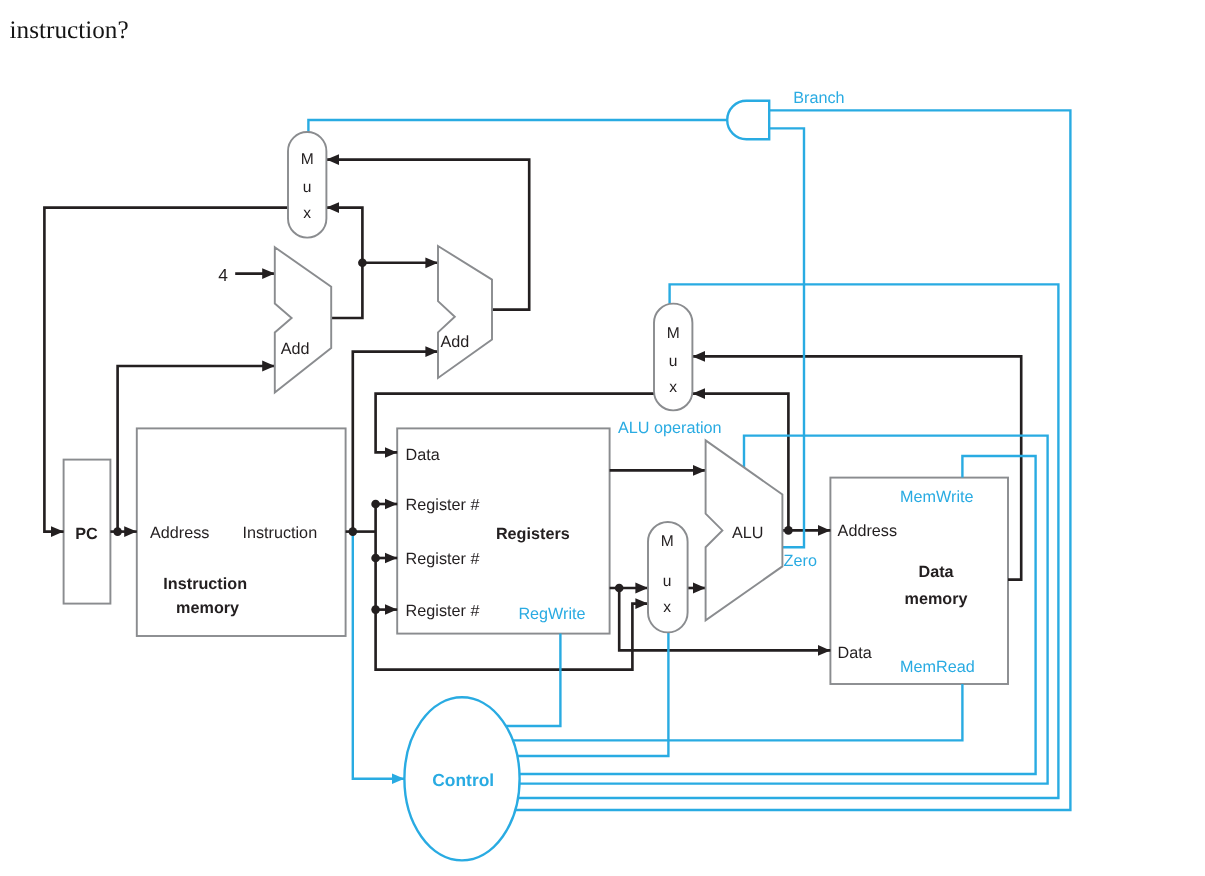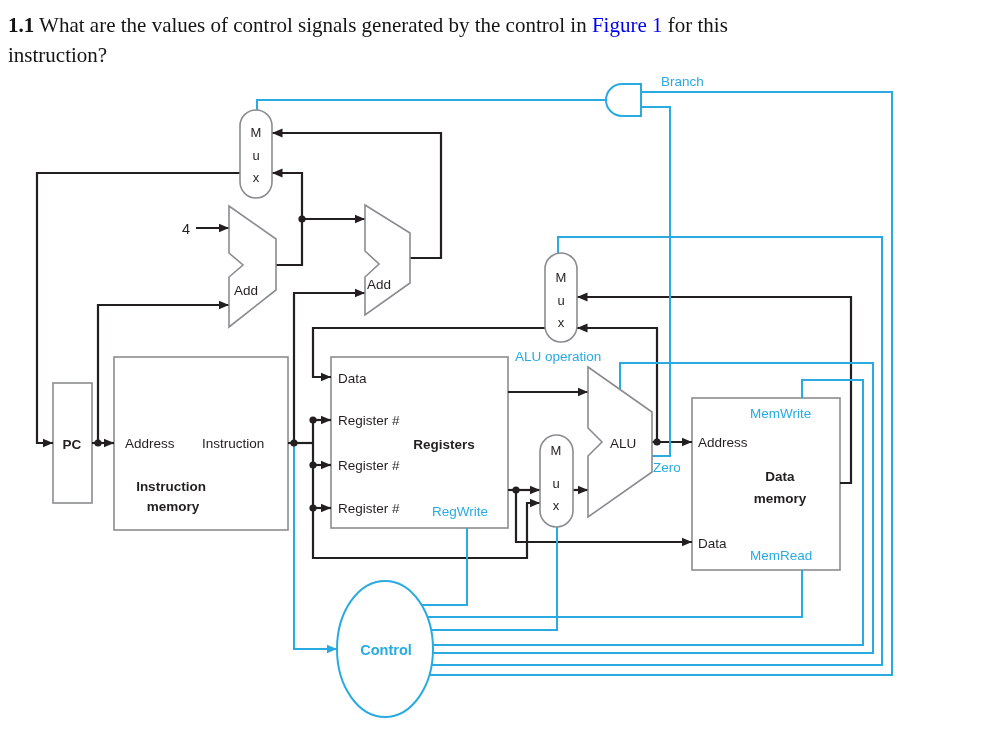--- a/index.html
+++ b/index.html
@@ -14,21 +14,20 @@
   .lbl{font-size:13.5px;}
   .lblb{font-size:13.5px;font-weight:bold;}
   .cy{fill:#29abe2;}
   .cyb{fill:#29abe2;font-weight:bold;font-size:14.5px;}
   .muxt{font-size:13px;}
 </style>
 </head>
 <body>
 
 <div class="question">
-  <p class="q-line1"><span class="q-num">1.1</span><span> What are the values of control signals generated by the control in </span><a class="fig-link">Figure 1</a><span> for this</span></p>
   <p class="q-line2">instruction?</p>
 </div>
 
 <svg class="diagram" viewBox="0 0 1004 730" xmlns="http://www.w3.org/2000/svg">
   <defs>
     <marker id="ab" markerWidth="12" markerHeight="11" refX="10.5" refY="5" orient="auto" markerUnits="userSpaceOnUse">
       <path d="M0,0.5 L10.5,5 L0,9.5 Z" fill="#231f20"></path>
     </marker>
     <marker id="ac" markerWidth="12" markerHeight="11" refX="10.5" refY="5" orient="auto" markerUnits="userSpaceOnUse">
       <path d="M0,0.5 L10.5,5 L0,9.5 Z" fill="#29abe2"></path>

